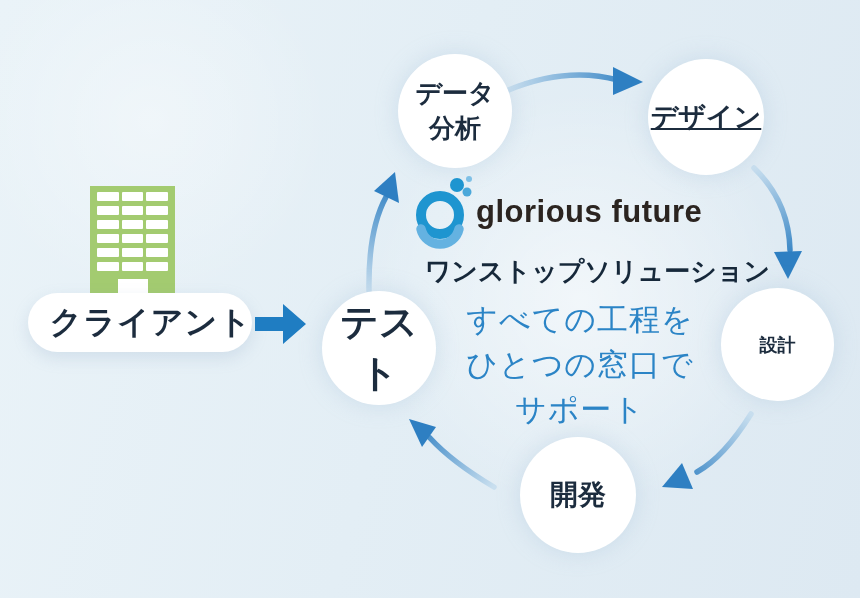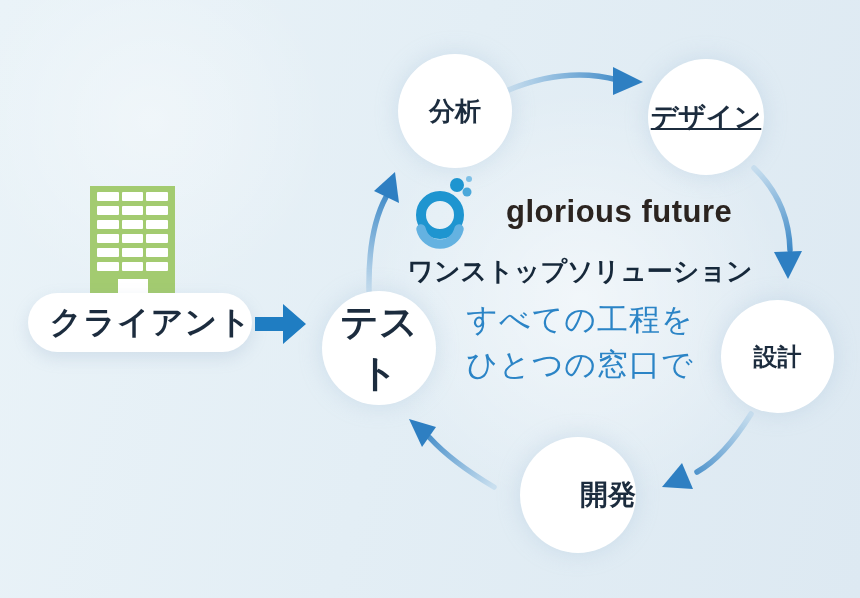--- a/index.html
+++ b/index.html
@@ -51,33 +51,33 @@
     background: #ffffff; border-radius: 50%;
     display: flex; flex-direction: column;
     align-items: center; justify-content: center;
     font-weight: 700; color: #1c2c3e;
     box-shadow: 0 0 22px rgba(160,190,215,0.35);
     text-align: center;
   }
   .step span { display: block; }
   .step-data-analysis { left: 398px; top: 54px;  width: 114px; height: 114px; font-size: 26px; line-height: 35px; }
   .step-design        { left: 648px; top: 59px;  width: 116px; height: 116px; font-size: 27px; text-decoration: underline; }
-  .step-engineering   { left: 721px; top: 300px; width: 113px; height: 113px; font-size: 24px; }
-  .step-development   { left: 520px; top: 437px; width: 116px; height: 116px; font-size: 28px; align-items: flex-end; }
+  .step-engineering   { left: 721px; top: 288px; width: 113px; height: 113px; font-size: 18px; }
+  .step-development   { left: 520px; top: 437px; width: 116px; height: 116px; font-size: 28px; }
   .step-testing       { left: 322px; top: 291px; width: 114px; height: 114px; font-size: 38px; }
 
   
   .brand-name {
-    left: 506px; top: 194px;
+    left: 476px; top: 194px;
     font-size: 31px; font-weight: 700; color: #2b2420;
     letter-spacing: 0.5px;
   }
   .tagline {
     left: 390px; top: 254px; width: 380px;
-    text-align: center;
+    text-align: right;
     font-size: 26px; font-weight: 700; color: #16283a;
   }
   .message {
     left: 400px; top: 297px; width: 360px;
     text-align: center;
     font-size: 31px; line-height: 45px;
     font-weight: 400; color: #2b84c6;
     letter-spacing: 1px;
   }
 
@@ -162,20 +162,21 @@
       <polygon points="409,419 436,427 422,447" fill="#2e7fc2"></polygon>
     </g>
 
     <g>
       <path d="M369,291 Q 368,230 386,197" fill="none" stroke="url(#g5)" stroke-width="5.5" stroke-linecap="round"></path>
       <polygon points="395,172 399,203 374,191" fill="#2e7fc2"></polygon>
     </g>
   </svg>
 
   <div class="abs step step-data-analysis">
+    <span>データ</span>
     <span>分析</span>
   </div>
   <div class="abs step step-design">
     <span>デザイン</span>
   </div>
   <div class="abs step step-engineering">
     <span>設計</span>
   </div>
   <div class="abs step step-development">
     <span>開発</span>
@@ -190,15 +191,16 @@
     <circle cx="61" cy="20" r="4.5" fill="#4ba8da"></circle>
     <circle cx="63" cy="7" r="3" fill="#7fc0e6"></circle>
     <path d="M15,57 A19.5,19.5 0 0 0 53,57" fill="none" stroke="#64b2e1" stroke-width="9.5" stroke-linecap="round"></path>
   </svg>
 
   <div class="abs brand-name">glorious future</div>
   <div class="abs tagline">ワンストップソリューション</div>
   <div class="abs message">
     <span>すべての工程を</span><br>
     <span>ひとつの窓口で</span><br>
+    <span>サポート</span>
   </div>
 
 </div>
 
 </body></html>

